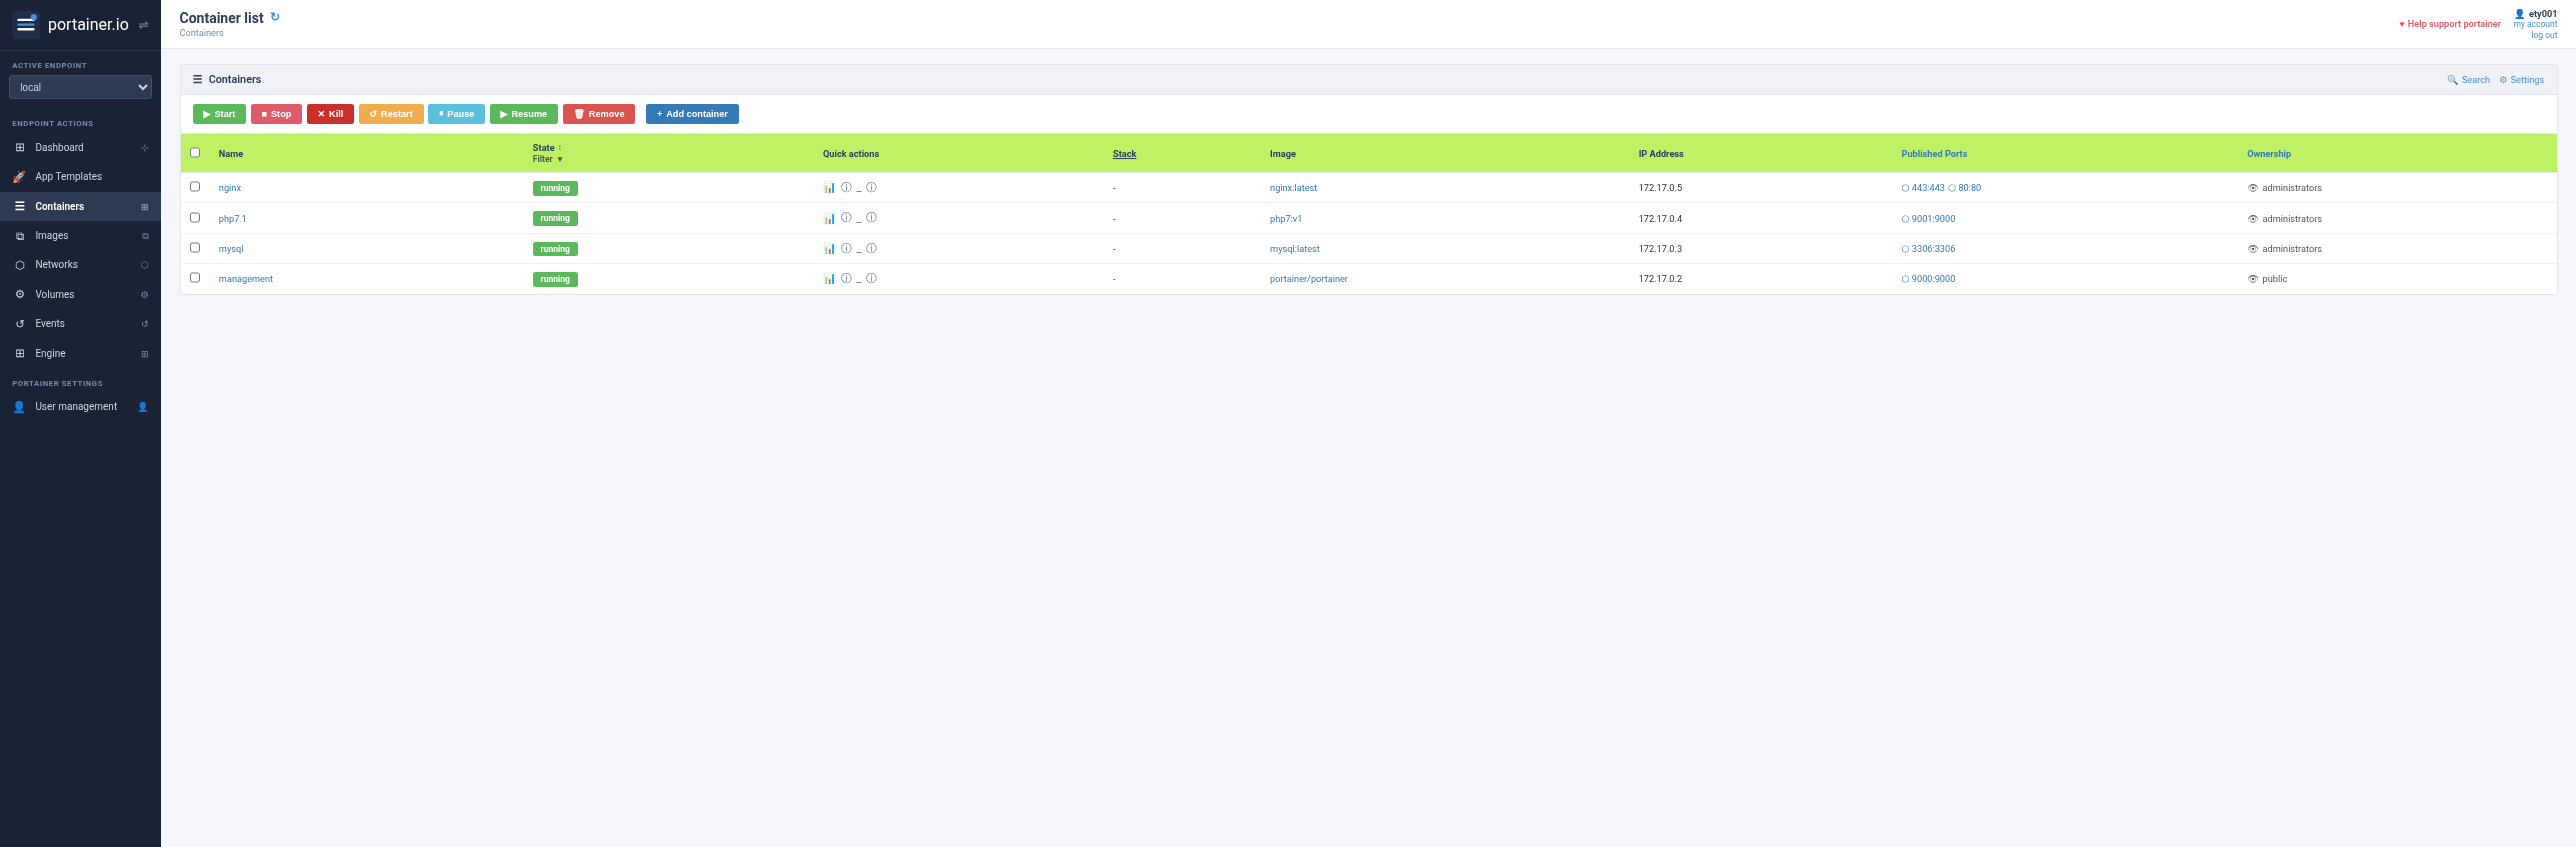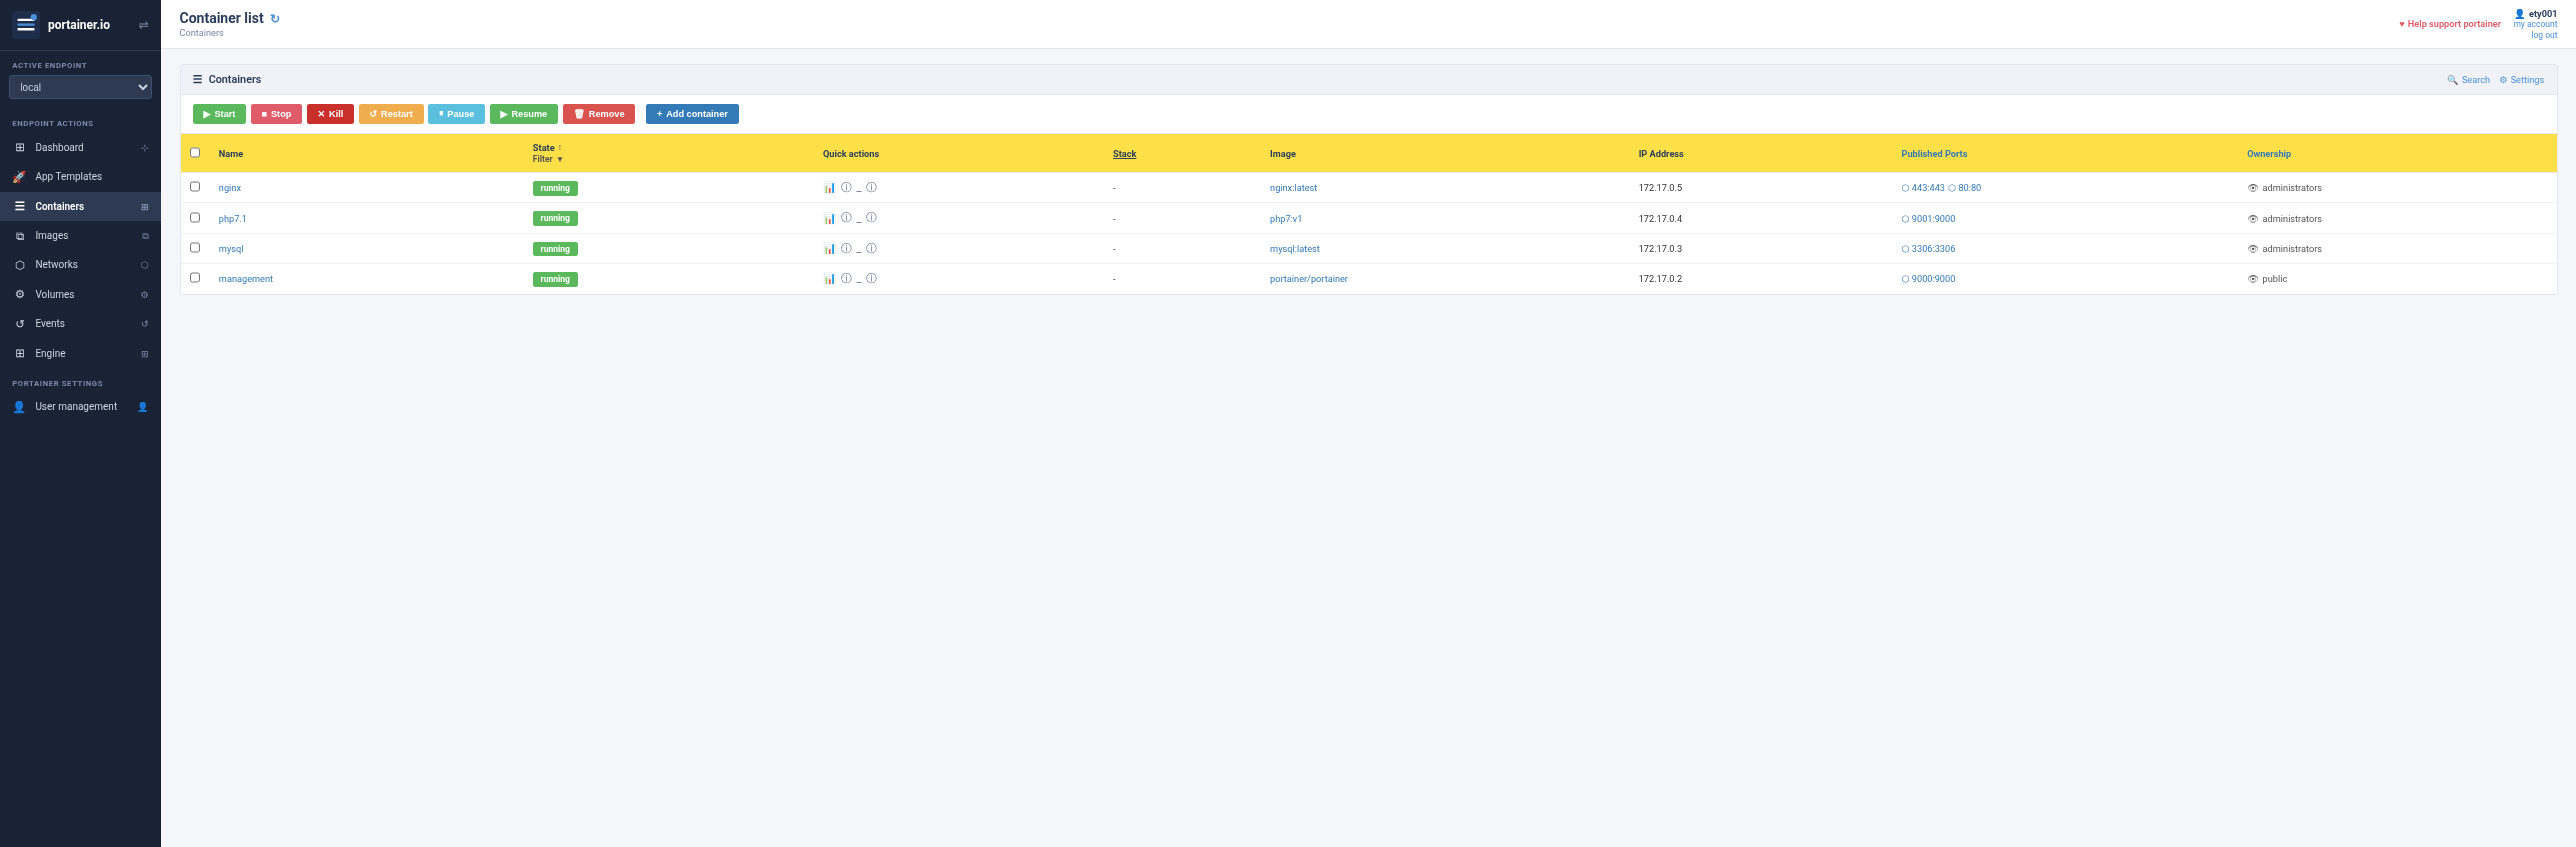--- a/index.html
+++ b/index.html
@@ -22,22 +22,22 @@
       padding: 10.8px 12.3px;
       border-bottom: 0.8px solid #2d3a52;
       gap: 7.7px;
     }
     .sidebar-logo-icon {
       width: 28px;
       height: 28px;
     }
     .sidebar-logo-text {
       color: #fff;
-      font-size: 12px;
-      font-weight: 700;
+      font-size: 16px;
+      font-weight: 400;
     }
     .sidebar-arrows {
       margin-left: auto;
       color: #7a8aaa;
       font-size: 12.3px;
     }
     .sidebar-section-label {
       font-size: 7.7px;
       font-weight: 700;
       letter-spacing: 0.08em;
@@ -91,21 +91,21 @@
       display: flex;
       align-items: center;
       justify-content: space-between;
     }
     .topbar-left {}
     .topbar-title {
       font-size: 14px;
       font-weight: 700;
       color: #2c3e5d;
       display: flex;
-      align-items: flex-end;
+      align-items: flex-start;
       gap: 6.2px;
     }
     .topbar-refresh-icon { color: #4a90d9; cursor: pointer; font-size: 12.3px; }
     .topbar-subtitle { font-size: 9.2px; color: #7a8aaa; margin-top: 1.5px; }
     .topbar-right {
       display: flex;
       align-items: center;
       gap: 12.3px;
       font-size: 9.2px;
     }
@@ -183,21 +183,21 @@
     .btn-resume { background: #5cb85c; color: #fff; }
     .btn-remove { background: #d9534f; color: #fff; }
     .btn-add { background: #337ab7; color: #fff; }
 
     
     .container-table {
       width: 100%;
       border-collapse: collapse;
     }
     .container-table thead tr {
-      background: #fde047;
+      background: #bef264;
     }
     .container-table th {
       padding: 7.7px 9.2px;
       text-align: left;
       font-size: 9.2px;
       font-weight: 700;
       color: #2c3e5d;
       border-bottom: 1.5px solid #e2e6ef;
       white-space: nowrap;
     }

